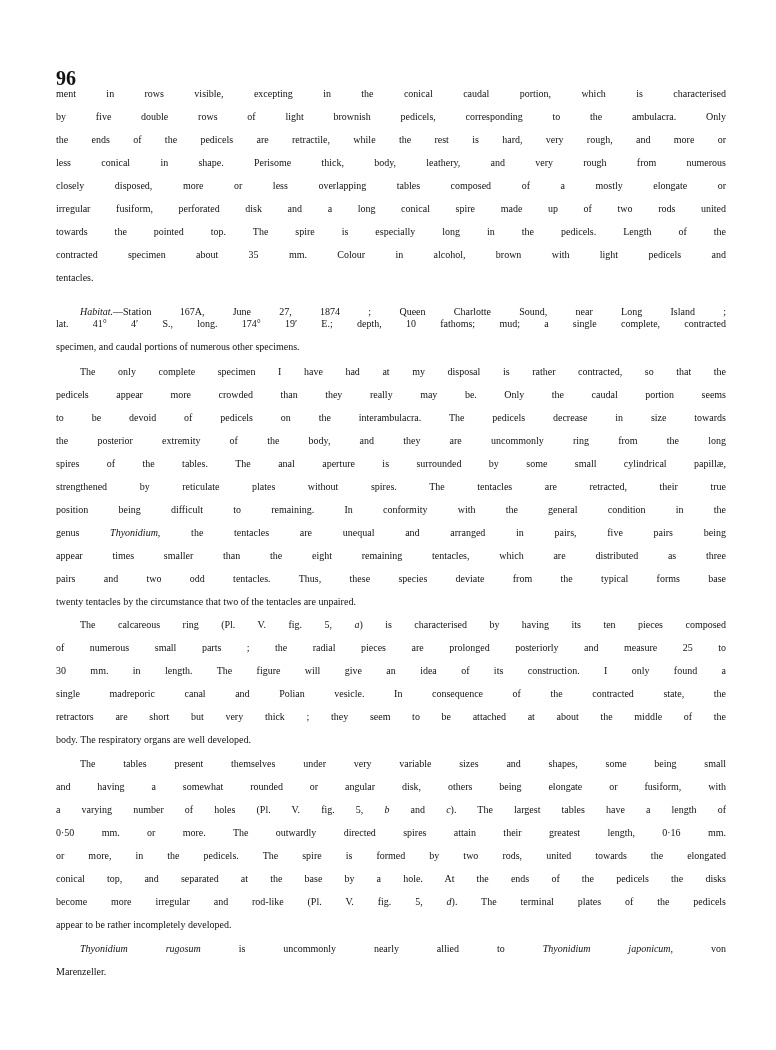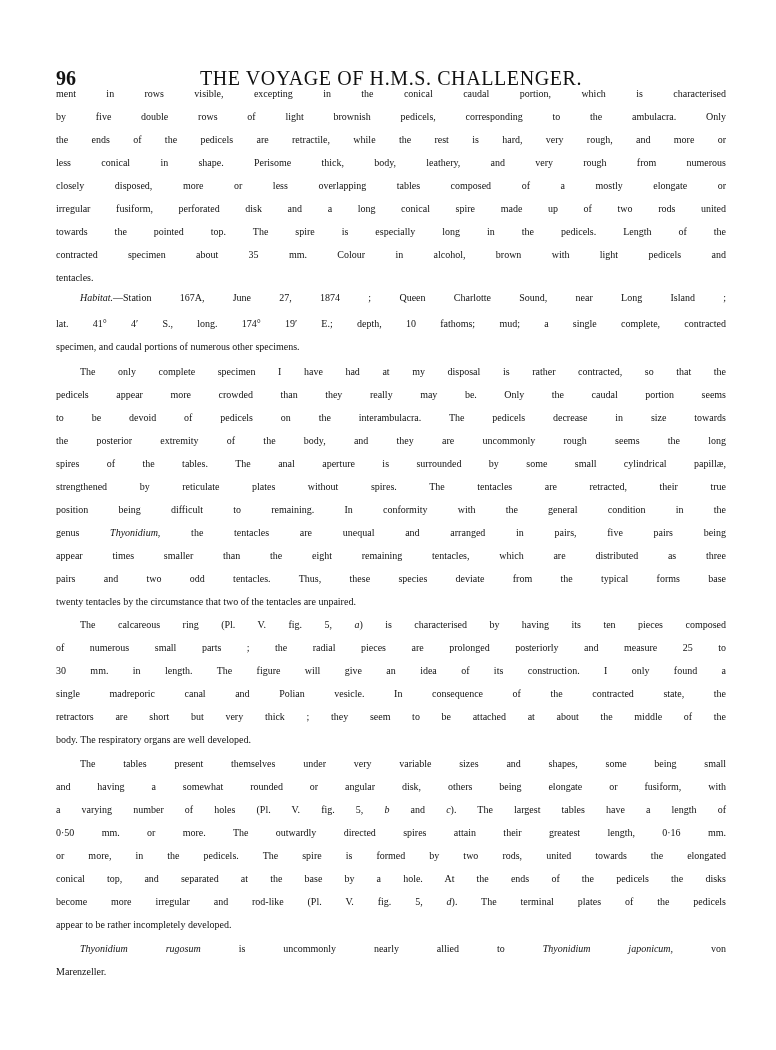--- a/index.html
+++ b/index.html
@@ -10,46 +10,45 @@
   .line { position: absolute; left: 56px; width: 670px; font-size: 10px; line-height: 20px; white-space: nowrap; text-align: justify; text-align-last: justify; }
   .line.indent { left: 80px; width: 646px; }
   .line.last { text-align-last: left; }
   i { font-style: italic; }
 </style>
 </head>
 <body>
 
 <div class="header">
   <span class="page-num">96</span>
-  <span class="running-title">THE VOYAGE OF H.M.S. CHALLENGER.</span>
 </div>
 
 <div>
   <div class="line" style="top:84px">ment in rows visible, excepting in the conical caudal portion, which is characterised</div>
   <div class="line" style="top:107px">by five double rows of light brownish pedicels, corresponding to the ambulacra.  Only</div>
   <div class="line" style="top:130px">the ends of the pedicels are retractile, while the rest is hard, very rough, and more or</div>
   <div class="line" style="top:153px">less conical in shape.  Perisome thick, body, leathery, and very rough from numerous</div>
   <div class="line" style="top:176px">closely disposed, more or less overlapping tables composed of a mostly elongate or</div>
   <div class="line" style="top:199px">irregular fusiform, perforated disk and a long conical spire made up of two rods united</div>
   <div class="line" style="top:222px">towards the pointed top.  The spire is especially long in the pedicels.  Length of the</div>
   <div class="line" style="top:245px">contracted specimen about 35 mm.  Colour in alcohol, brown with light pedicels and</div>
   <div class="line last" style="top:268px">tentacles.</div>
 </div>
 
 <div>
-  <div class="line indent" style="top:288px"><i>Habitat.</i><span>—Station 167A, June 27, 1874 ; Queen Charlotte Sound, near Long Island ;</span></div>
+  <div class="line indent" style="top:302px"><i>Habitat.</i><span>—Station 167A, June 27, 1874 ; Queen Charlotte Sound, near Long Island ;</span></div>
   <div class="line" style="top:314px">lat. 41° 4′ S., long. 174° 19′ E.; depth, 10 fathoms; mud; a single complete, contracted</div>
   <div class="line last" style="top:337px">specimen, and caudal portions of numerous other specimens.</div>
 </div>
 
 <div>
   <div class="line indent" style="top:362px">The only complete specimen I have had at my disposal is rather contracted, so that the</div>
   <div class="line" style="top:385px">pedicels appear more crowded than they really may be.  Only the caudal portion seems</div>
   <div class="line" style="top:408px">to be devoid of pedicels on the interambulacra.  The pedicels decrease in size towards</div>
-  <div class="line" style="top:431px">the posterior extremity of the body, and they are uncommonly rough seems the long</div>
+  <div class="line" style="top:431px">the posterior extremity of the body, and they are uncommonly ring from the long</div>
   <div class="line" style="top:454px">spires of the tables.  The anal aperture is surrounded by some small cylindrical papillæ,</div>
   <div class="line" style="top:477px">strengthened by reticulate plates without spires.  The tentacles are retracted, their true</div>
   <div class="line" style="top:500px">position being difficult to remaining.  In conformity with the general condition in the</div>
   <div class="line" style="top:523px"><span>genus </span><i>Thyonidium</i><span>, the tentacles are unequal and arranged in pairs, five pairs being</span></div>
   <div class="line" style="top:546px">appear times smaller than the eight remaining tentacles, which are distributed as three</div>
   <div class="line" style="top:569px">pairs and two odd tentacles.  Thus, these species deviate from the typical forms base</div>
   <div class="line last" style="top:592px">twenty tentacles by the circumstance that two of the tentacles are unpaired.</div>
 </div>
 
 <div>

